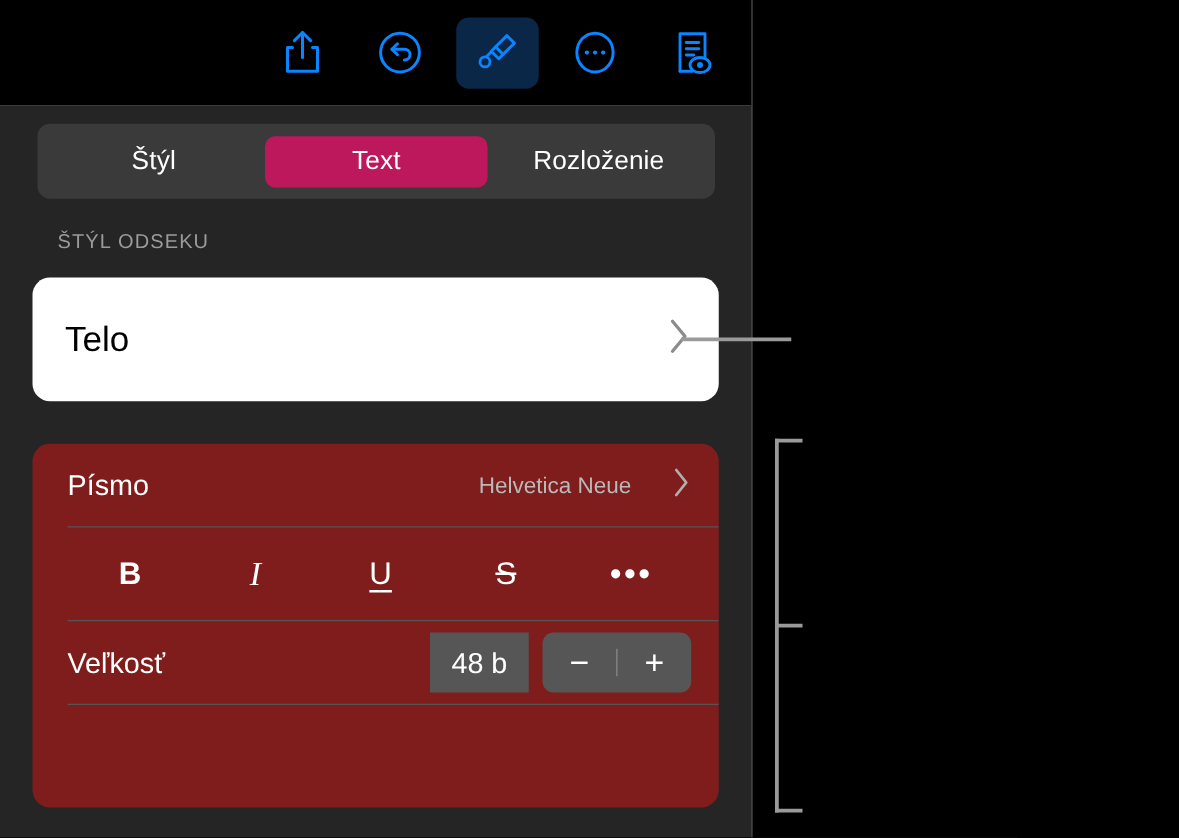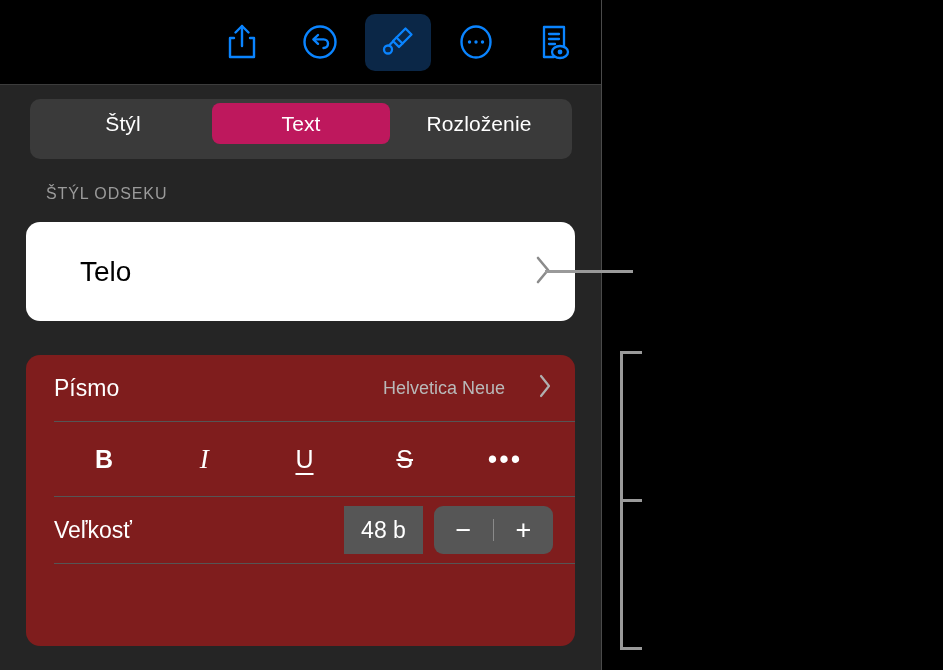--- a/index.html
+++ b/index.html
@@ -37,21 +37,21 @@
   }
   .tb-btn.active { background: #0b2747; }
   .tb-btn svg { display: block; }
 
   
   .seg-wrap {
     position: absolute; left: 30px; top: 99px;
     width: 542px; height: 60px;
     background: #3a3a3a;
     border-radius: 10px;
-    display: flex; 
+    display: flex; align-items: center;
     padding: 4px;
   }
   .seg {
     flex: 1; height: 41px;
     display: flex; align-items: center; justify-content: center;
     color: #ffffff; font-size: 21px;
     border-radius: 8px;
     cursor: pointer;
     letter-spacing: .1px;
   }
@@ -66,21 +66,21 @@
   
   .pstyle {
     position: absolute; left: 26px; top: 222px;
     width: 549px; height: 99px;
     background: #ffffff;
     border-radius: 14px;
     display: flex; align-items: center;
     padding: 0 22px 0 26px;
     cursor: pointer;
   }
-  .pstyle .val { flex: 1; color: #000000; font-size: 28px; margin-left: 28px; }
+  .pstyle .val { flex: 1; color: #000000; font-size: 28px; }
   .pstyle .chev { color: #8b8b8b; }
 
   
   .card {
     position: absolute; left: 26px; top: 355px;
     width: 549px; height: 291px;
     background: #7f1d1d;
     border-radius: 14px;
     overflow: hidden;
     text-align: right;

